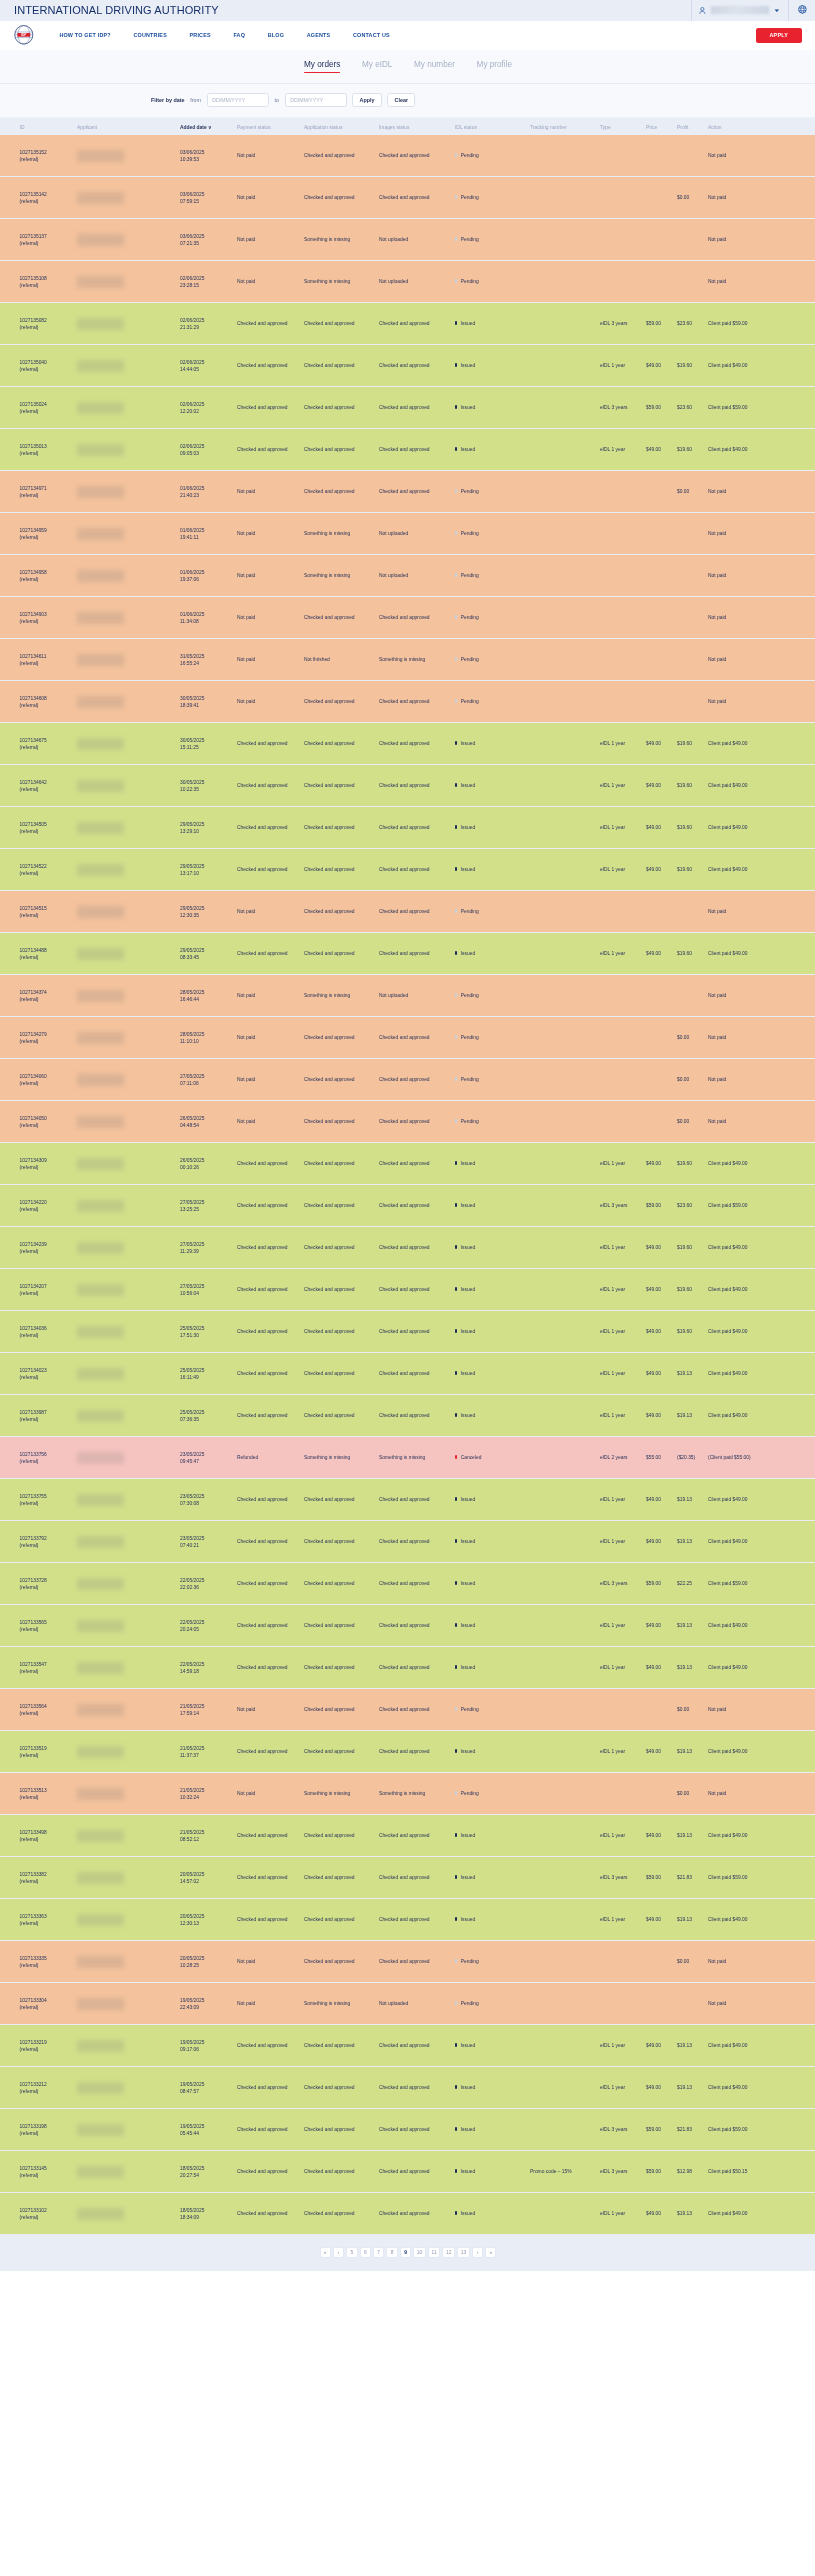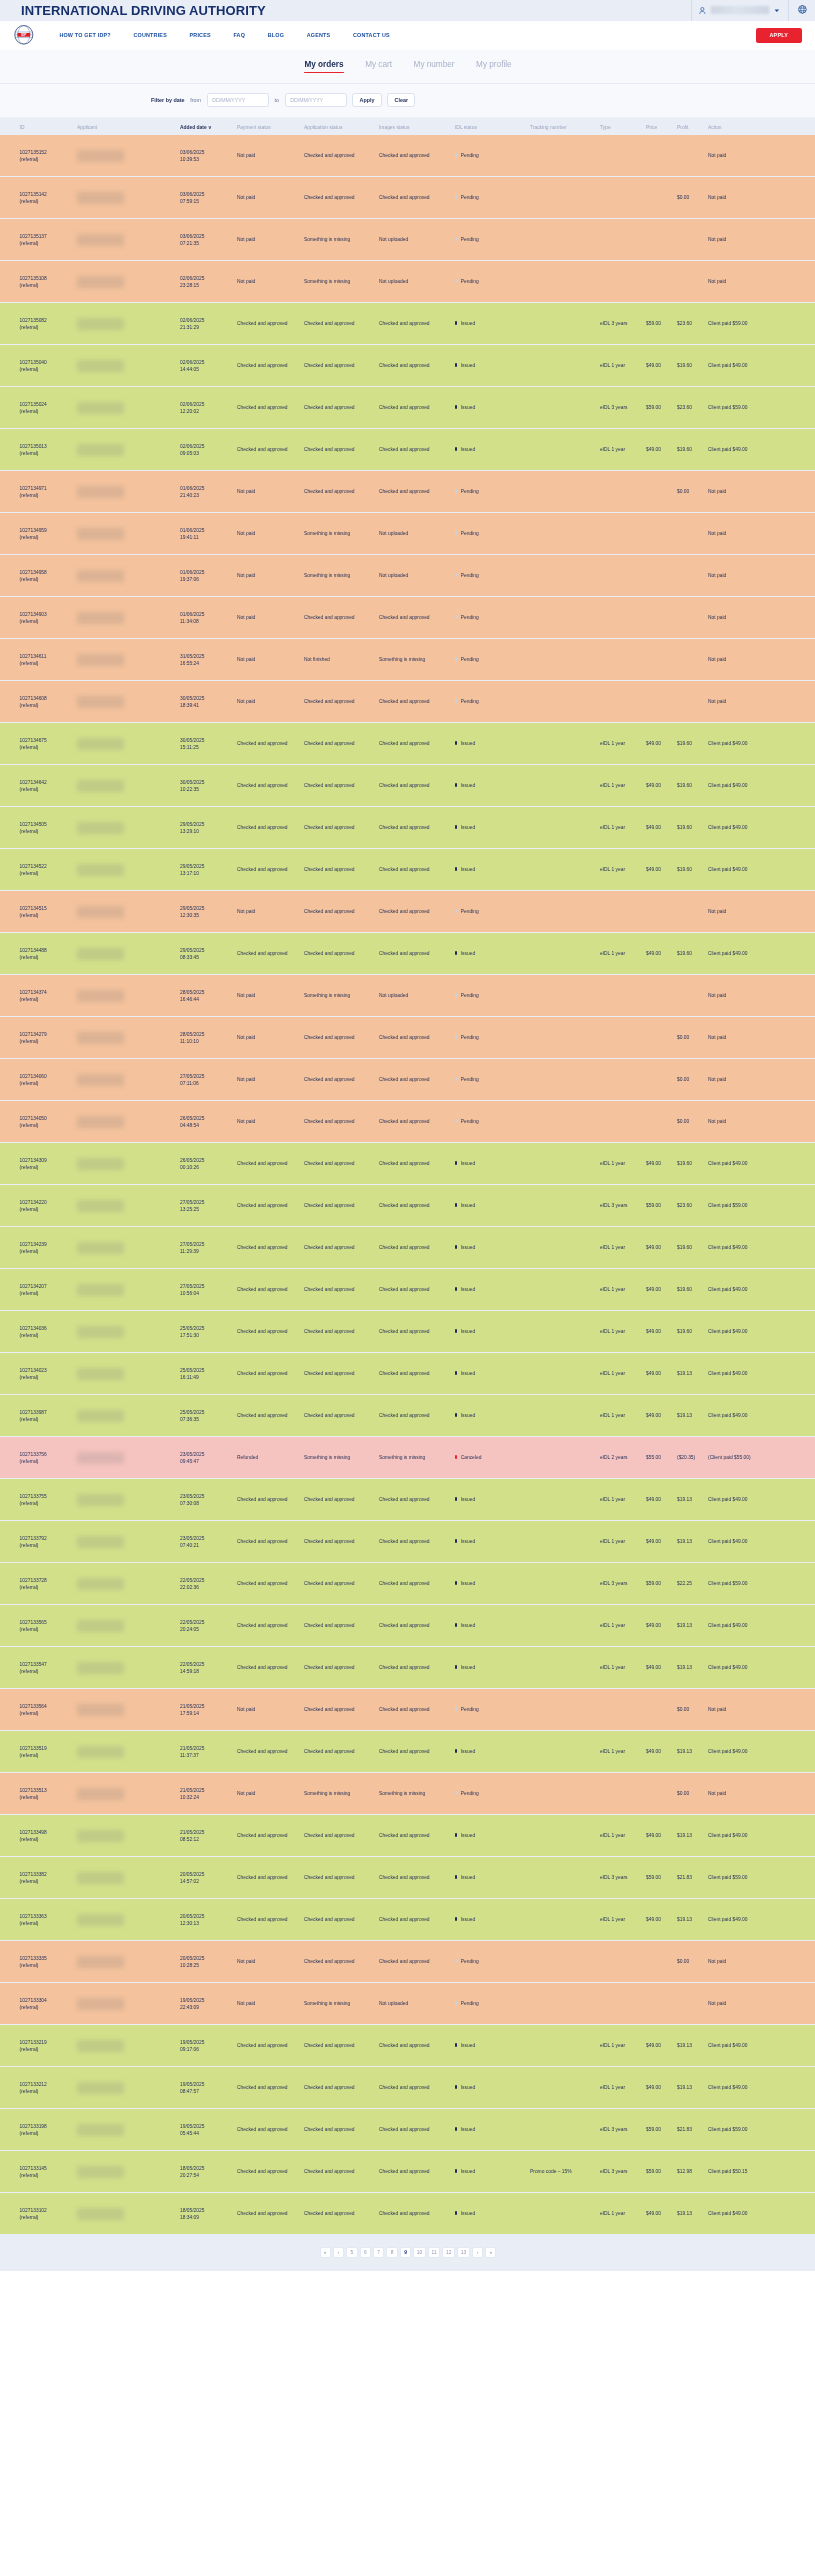--- a/index.html
+++ b/index.html
@@ -13,25 +13,25 @@
 
   
   .topbar {
     height: 20.6px;
     background: #e8edf6;
     display: flex;
     align-items: center;
     position: relative;
   }
   .topbar-title {
-    font-size: 13px;
-    font-weight: bold;
+    font-size: 11px;
+    font-weight: normal;
     letter-spacing: 0.1px;
     color: #16306b;
-    margin-left: 21px;
+    margin-left: 14px;
   }
   .topbar-right {
     margin-left: auto;
     display: flex;
     align-items: stretch;
     height: 20.6px;
   }
   .topbar-sep { width: 0.5px; background: #d3dcec; }
   .user-chunk {
     display: flex; align-items: center; gap: 4.6px;
@@ -86,21 +86,21 @@
     border-bottom: 0.5px solid #e5eaf4;
   }
   .tab {
     font-size: 8.2px;
     color: #a8b1c7;
     cursor: pointer;
     position: relative;
     padding-bottom: 3.1px;
     white-space: nowrap;
   }
-  .tab.active { color: #1b2a56; font-weight: bold; }
+  .tab.active { color: #1b2a56; font-weight: normal; }
   .tab.active::after {
     content: "";
     position: absolute; left: 0; right: 0; bottom: -1px;
     height: 1.5px; background: #e8232f; border-radius: 1px;
   }
 
   
   .filterband {
     background: #f7f9fd;
     height: 34px;
@@ -267,21 +267,21 @@
     <a class="nav-link">FAQ</a>
     <a class="nav-link">BLOG</a>
     <a class="nav-link">AGENTS</a>
     <a class="nav-link">CONTACT US</a>
   </nav>
   <button class="apply-btn">APPLY</button>
 </div>
 
 <div class="tabsband">
   <div class="tab active">My orders</div>
-  <div class="tab">My cart</div>
+  <div class="tab">My eIDL</div>
   <div class="tab">My number</div>
   <div class="tab">My profile</div>
 </div>
 
 <div class="filterband">
   <span class="filter-label">Filter by date</span>
   <span class="filter-word">from</span>
   <input class="date-input" placeholder="DD/MM/YYYY" style="">
   <span class="filter-word">to</span>
   <input class="date-input" placeholder="DD/MM/YYYY" style="">

